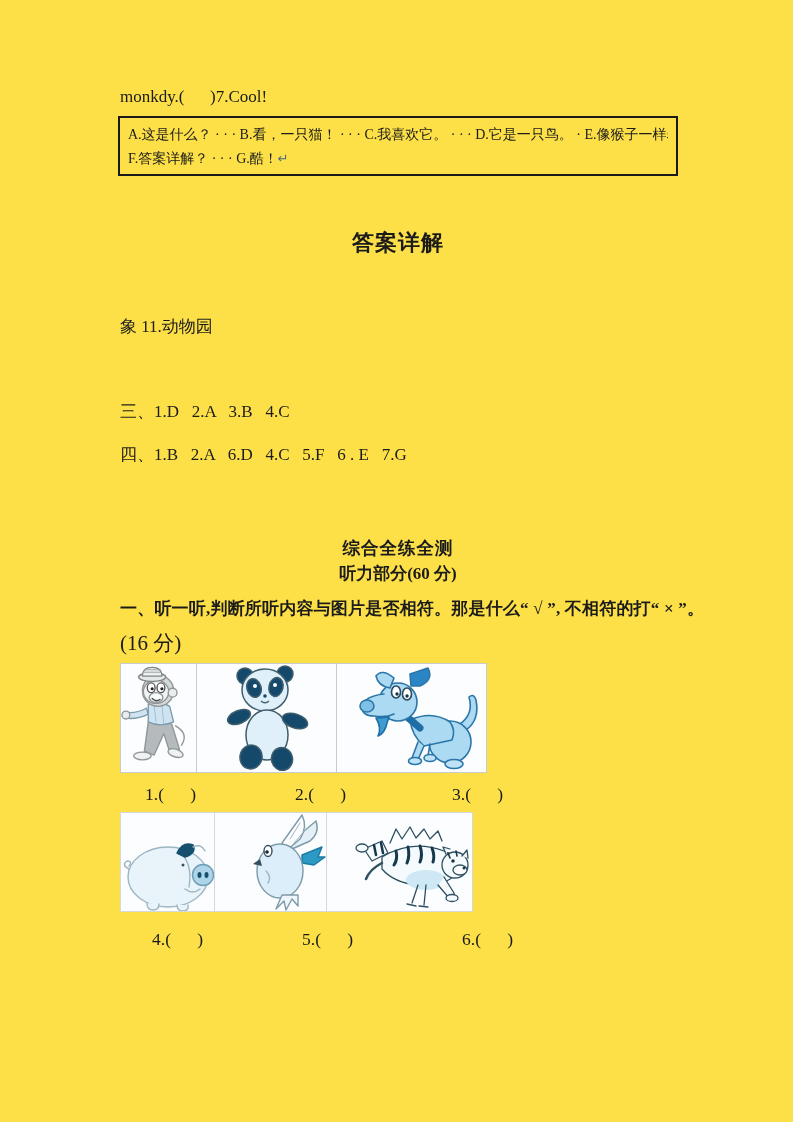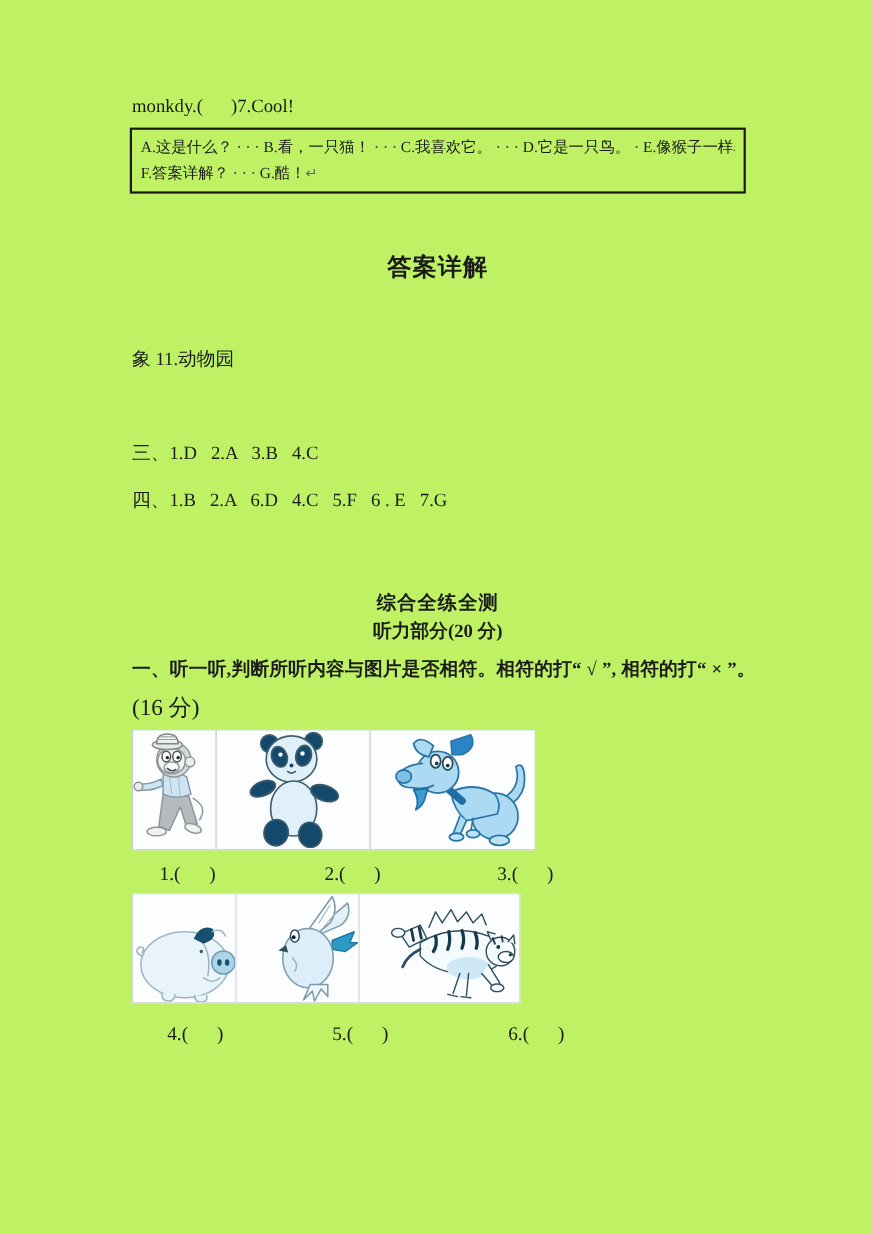--- a/index.html
+++ b/index.html
@@ -1,19 +1,19 @@
 <!DOCTYPE html>
 <html><head>
 <meta charset="utf-8">
 <style>
   html,body{margin:0;padding:0;background:#e8e8e8;}
   .page{
     position:relative;
     width:793px;height:1122px;
-    background:#bef264;
+    background:#fde047;
     font-family:"Liberation Serif","DejaVu Serif",serif;
     color:#1b1b1b;
     overflow:hidden;
   }
   .abs{position:absolute;}
   .topline{left:120px;top:87px;font-size:17px;white-space:pre;}
   .gloss-box{
     left:118px;top:116px;width:540px;height:46px;
     border:2px solid #1a1a1a;
     padding:5px 8px;
@@ -51,22 +51,22 @@
     <div class="gloss-line">A.这是什么？ · · · B.看，一只猫！ · · · C.我喜欢它。 · · · D.它是一只鸟。 · E.像猴子一样表演。</div>
     <div class="gloss-line"><span>F.答案详解？ · · · G.酷！</span><span class="return-mark">↵</span></div>
   </div>
 
   <div class="abs centered ans-title">答案详解</div>
   <div class="abs ans-line t2">象 11.动物园</div>
   <div class="abs ans-line t4">三、1.D   2.A   3.B   4.C</div>
   <div class="abs ans-line t5">四、1.B   2.A   6.D   4.C   5.F   6 . E   7.G</div>
 
   <div class="abs centered test-title">综合全练全测</div>
-  <div class="abs centered test-sub">听力部分(20 分)</div>
-  <div class="abs instr">一、听一听,判断所听内容与图片是否相符。相符的打“ √ ”, 相符的打“ × ”。</div>
+  <div class="abs centered test-sub">听力部分(60 分)</div>
+  <div class="abs instr">一、听一听,判断所听内容与图片是否相符。那是什么“ √ ”, 不相符的打“ × ”。</div>
   <div class="abs score">(16 分)</div>
 
   <div class="cell" style="left:120px;top:663px;width:77px;height:110px;align-items:center;justify-content:center;">
     <svg width="75" height="106" viewBox="0 0 77 108">
       <g stroke="#8f9699" stroke-width="1.4" fill="#e9edee" stroke-linejoin="round" stroke-linecap="round">
         <path d="M56,62 Q70,70 62,82" fill="none"></path>
         <path d="M28,58 L52,60 L60,86 L50,89 L44,70 L34,92 L24,88 Z" fill="#b5babc"></path>
         <ellipse cx="22" cy="93" rx="9" ry="4" fill="#f0f2f2"></ellipse>
         <ellipse cx="56" cy="90" rx="8" ry="4" fill="#f0f2f2" transform="rotate(18 56 90)"></ellipse>
         <path d="M26,44 Q14,50 5,48 L4,54 Q16,56 28,50 Z" fill="#cfe3f0" stroke="#7f9aab"></path>

